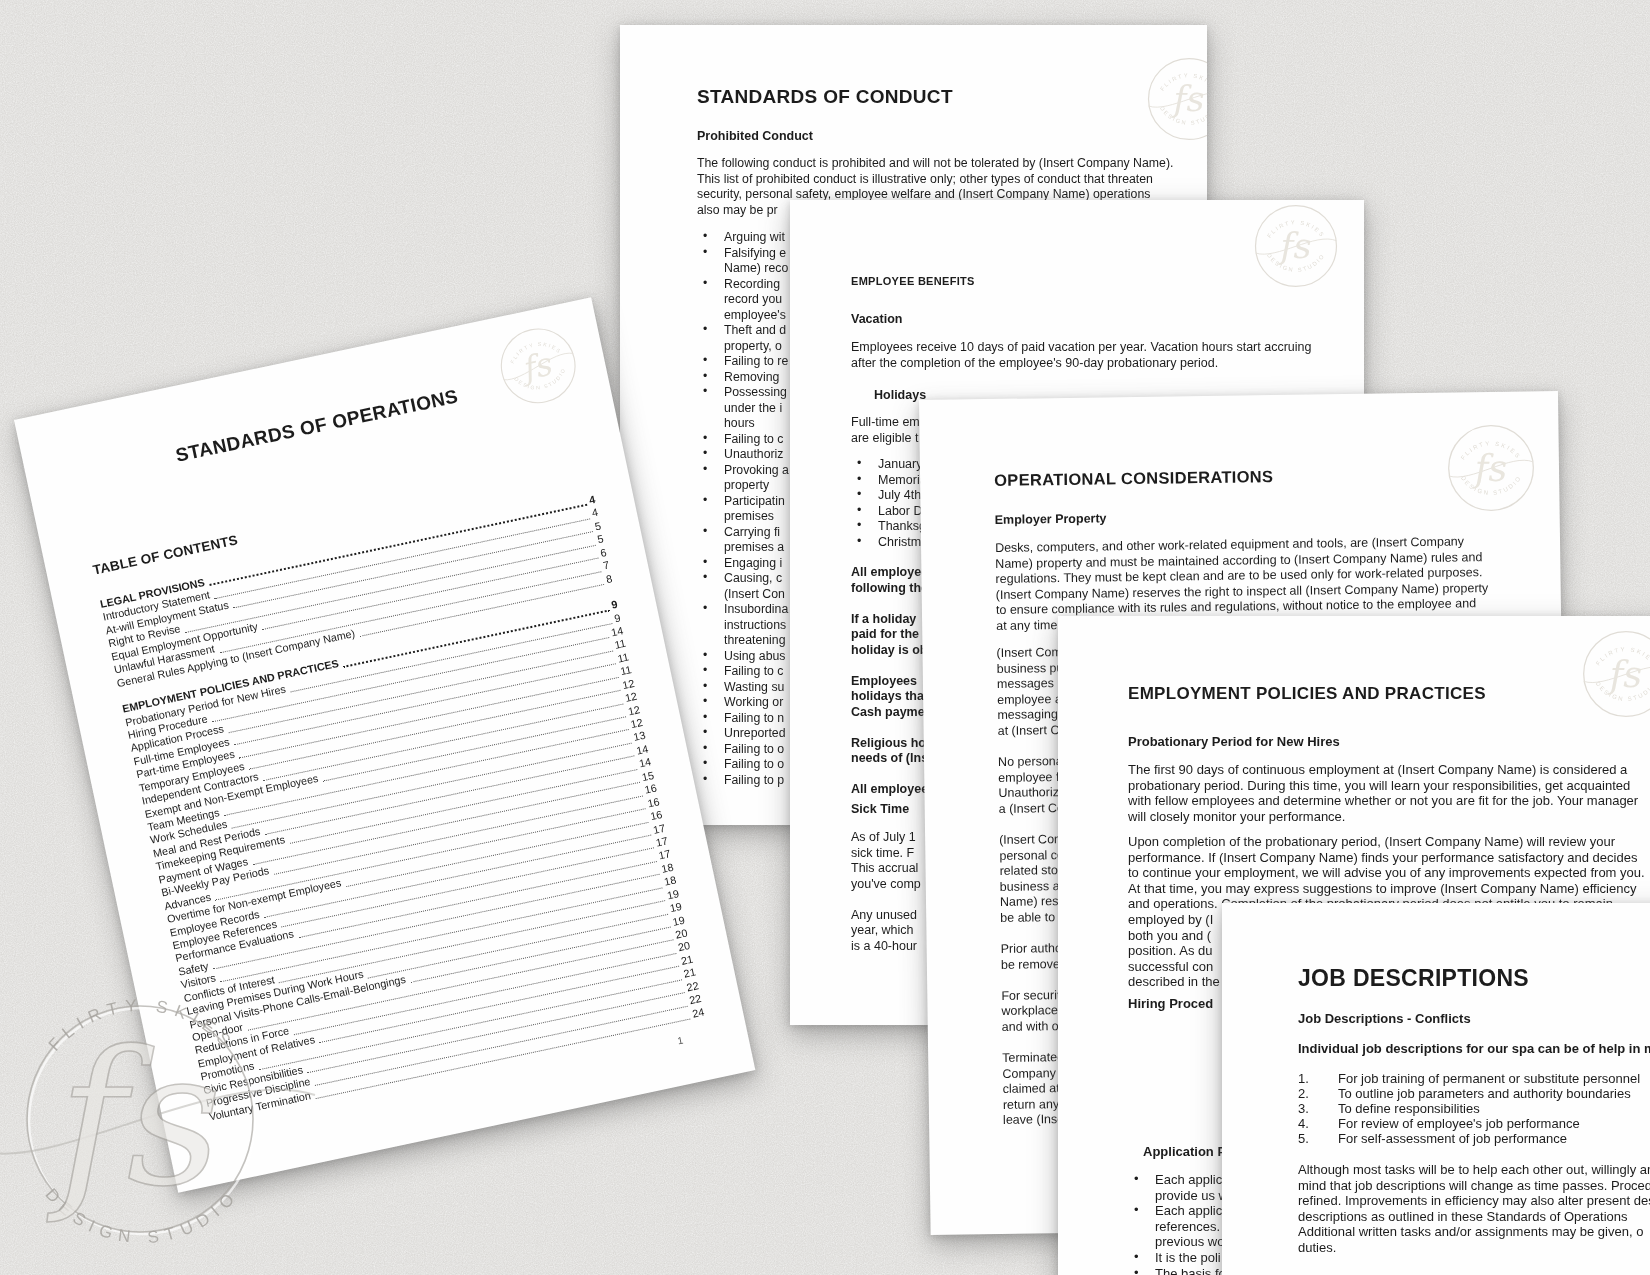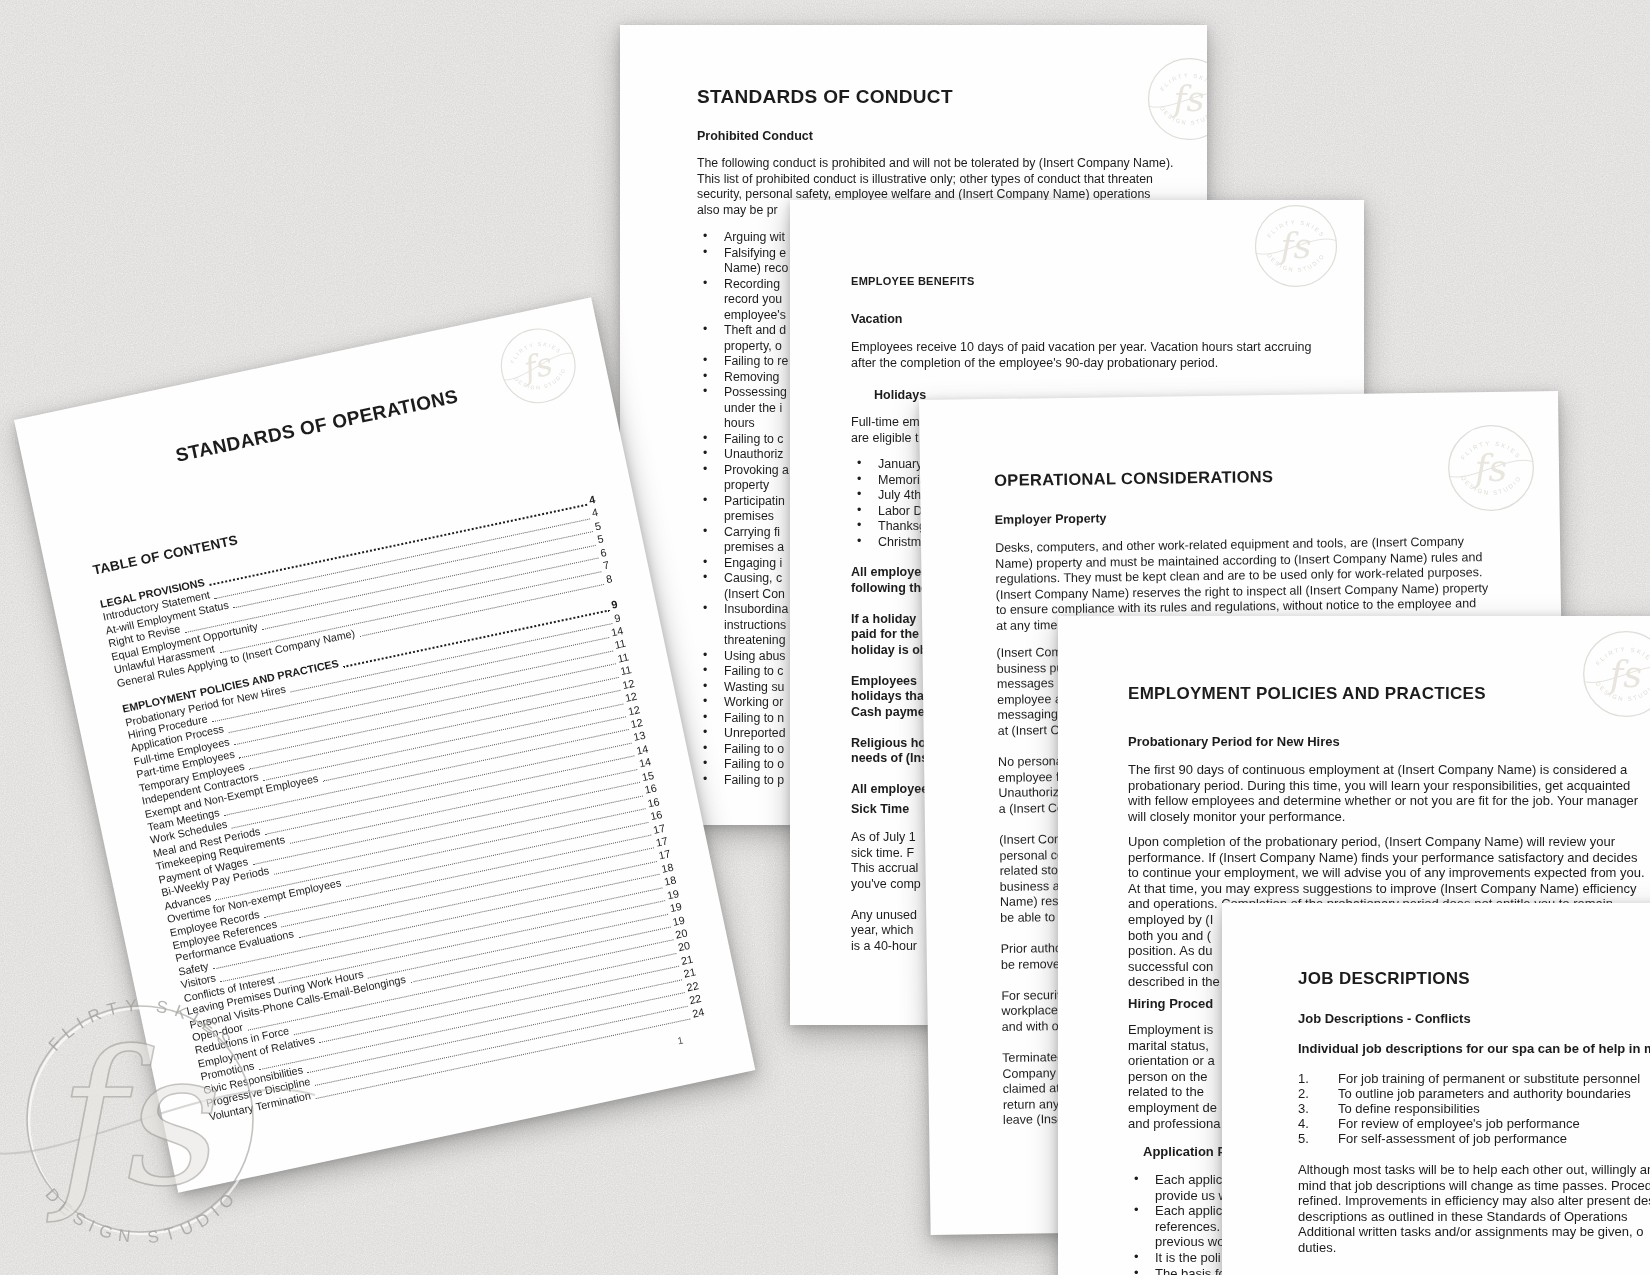--- a/index.html
+++ b/index.html
@@ -57,21 +57,21 @@
   #page-policies .title{left:70px;top:70px;font-size:17px;}
   #pol-h{left:70px;top:118px;}
   #pol-p1{left:70px;top:146px;}
   #pol-p2{left:70px;top:218px;}
   #pol-hiring-h{left:70px;top:380px;}
   #pol-hiring{left:70px;top:406px;}
   #pol-app-h{left:70px;top:528px;margin-left:15px;}
   #pol-app-bullets{left:73px;top:556px;width:200px;}
   
   #page-job{left:1222px;top:903px;width:470px;height:410px;z-index:6;font-size:13px;line-height:15.5px;}
-  #page-job .title{left:76px;top:68px;font-size:17px;}
+  #page-job .title{left:76px;top:68px;font-size:23px;}
   #job-h{left:76px;top:108px;}
   #job-lead{left:76px;top:138px;font-weight:700;}
   #job-list{left:76px;top:168px;}
   .numrow{display:flex;line-height:15px;}
   .numrow .n{width:40px;}
   #job-para{left:76px;top:259px;}
   
   .stamp{position:absolute;opacity:.55;pointer-events:none;}
   #watermark{position:absolute;left:-40px;top:945px;z-index:10;opacity:.85;pointer-events:none;}
 </style>
@@ -626,29 +626,20 @@
       <div class="line">to continue your employment, we will advise you of any improvements expected from you.</div>
       <div class="line">At that time, you may express suggestions to improve (Insert Company Name) efficiency</div>
       <div class="line">and operations.  Completion of the probationary period does not entitle you to remain</div>
       <div class="line">employed by (I</div>
       <div class="line">both you and (</div>
       <div class="line">position.  As du</div>
       <div class="line">successful con</div>
       <div class="line">described in the</div>
     </div>
   <div class="abs doc-sub" id="pol-hiring-h">Hiring Proced</div>
-  <div class="abs" id="pol-hiring">
-      <div class="line">Employment is</div>
-      <div class="line">marital  status,</div>
-      <div class="line">orientation or a</div>
-      <div class="line">person on the</div>
-      <div class="line">related to the</div>
-      <div class="line">employment de</div>
-      <div class="line">and professiona</div>
-    </div>
   <div class="abs doc-sub" id="pol-app-h">Application Pr</div>
   <div class="abs" id="pol-app-bullets">
       <div class="bullet">
         <span class="dot">•</span>
         <div class="line">Each applic</div>
         <div class="line">provide us w</div>
       </div>
       <div class="bullet">
         <span class="dot">•</span>
         <div class="line">Each applic</div>

